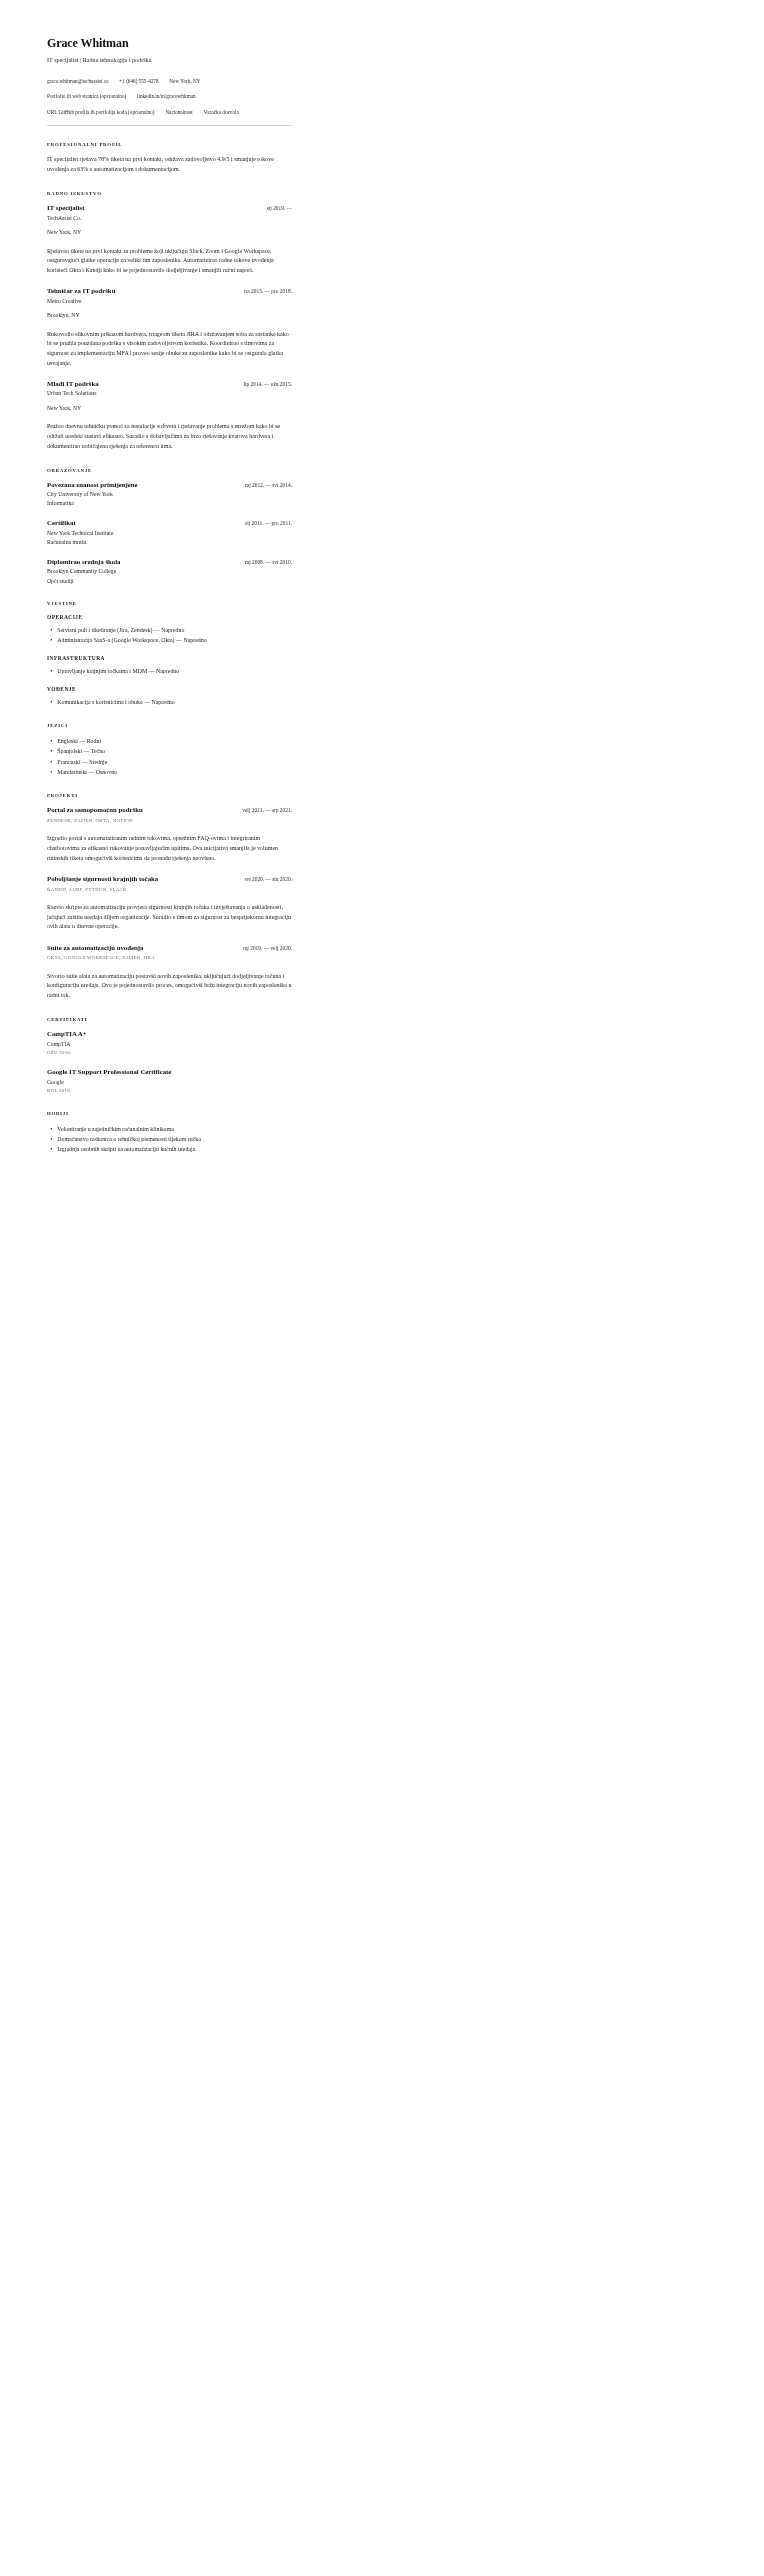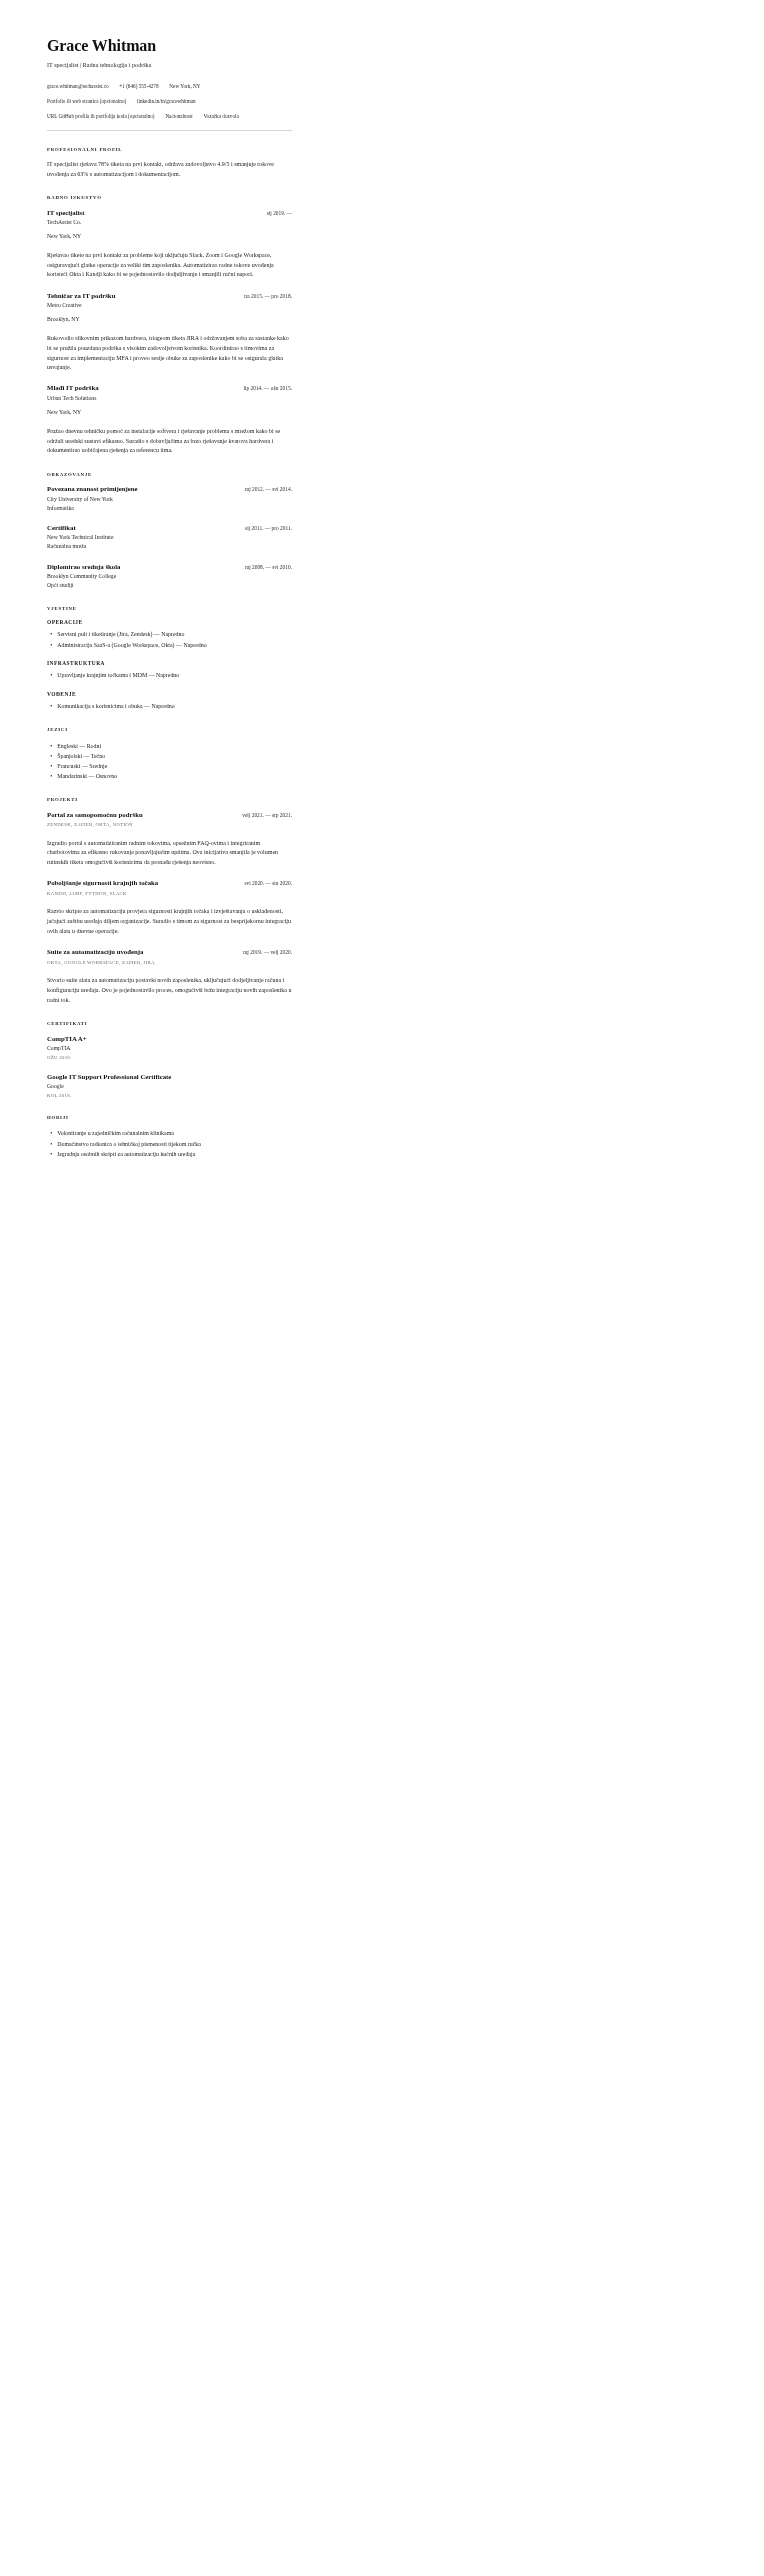--- a/index.html
+++ b/index.html
@@ -21,21 +21,21 @@
     padding: 37px 47px 25.5px 47px;
     background: #ffffff;
   }
   .sheet {
     width: 245px;
     margin: 0;
   }
 
   
   .name {
-    font-size: 16px;
+    font-size: 12px;
     font-weight: bold;
     letter-spacing: -0.1px;
     line-height: 1.12;
     margin: 0 0 5.7px 0;
     color: #111111;
   }
   .headline {
     font-size: 6.1px;
     line-height: 1.35;
     color: #26292e;

